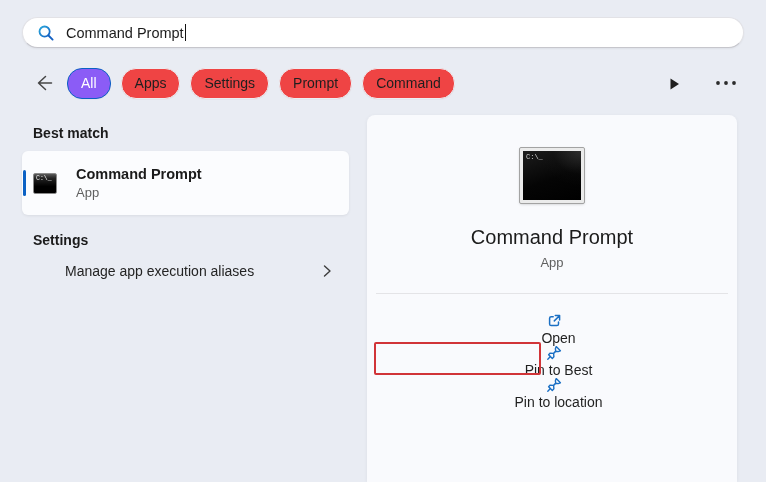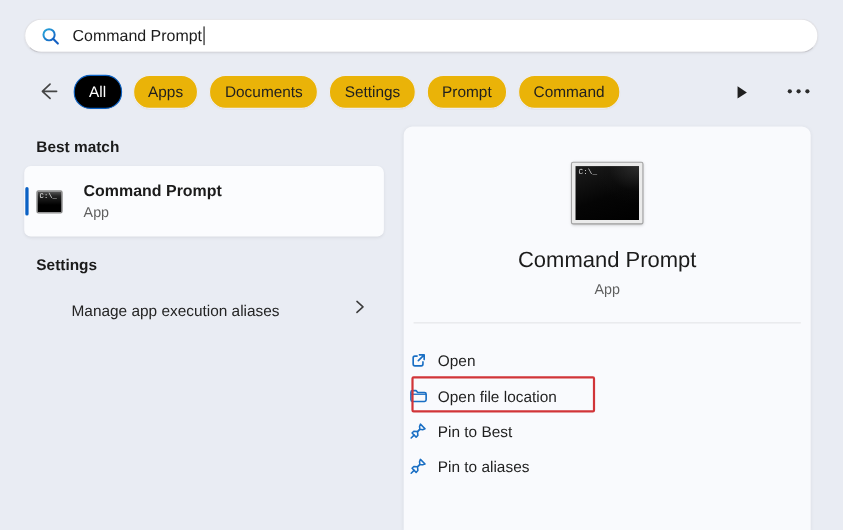--- a/index.html
+++ b/index.html
@@ -17,24 +17,24 @@
     box-sizing:border-box;box-shadow:0 1px 2px rgba(0,0,0,.05);
   }
   .searchbar .sicon{width:18px;height:18px;flex:0 0 auto;display:flex;}
   .searchbar .stext{margin-left:11px;font-size:14.5px;color:#1b1b1b;white-space:pre;}
   .caret{display:inline-block;width:1px;height:17px;background:#111;vertical-align:-3px;margin-left:1px;}
   
   .tabsrow{position:absolute;left:33px;top:68px;height:30px;display:flex;align-items:center;}
   .backbtn{width:22px;height:22px;display:flex;align-items:center;justify-content:center;margin-right:12px;cursor:pointer;}
   .pill{
     height:29px;line-height:29px;padding:0 13px;margin-right:10px;
-    background:#eab308;border:1px solid #ededf1;border-radius:15px;
+    background:#ef4444;border:1px solid #ededf1;border-radius:15px;
     font-size:14px;color:#1f1f1f;cursor:pointer;box-shadow:0 1px 1px rgba(0,0,0,.03);
   }
-  .pill.active{background:#000000;border-color:#0b61c4;color:#ffffff;}
+  .pill.active{background:#8b5cf6;border-color:#0b61c4;color:#ffffff;}
   .playbtn{position:absolute;left:664px;top:74px;width:20px;height:20px;display:flex;align-items:center;justify-content:center;}
   .morebtn{position:absolute;left:712px;top:73px;width:28px;height:20px;display:flex;align-items:center;justify-content:center;}
   
   .secheader{position:absolute;left:33px;font-size:14px;font-weight:700;color:#1b1b1b;}
   .bm-header{top:125px;}
   .settings-header{top:232px;}
   .bestmatch-card{
     position:absolute;left:22px;top:151px;width:327px;height:64px;
     background:#fbfcfe;border-radius:6px;box-shadow:0 1px 3px rgba(0,0,0,.07);
     display:flex;align-items:center;cursor:pointer;
@@ -45,21 +45,21 @@
     background:linear-gradient(180deg,#5a5a5a 0,#242424 22%,#000 65%);
     border:1px solid #8a8a8a;box-sizing:border-box;
     color:#f0f0f0;font-size:6.5px;padding:2px 0 0 2px;overflow:hidden;line-height:1;
     font-family:"Liberation Mono","DejaVu Sans Mono",monospace;
   }
   .bm-text{margin-left:19px;}
   .bm-title{font-size:14.5px;font-weight:700;color:#1b1b1b;}
   .bm-sub{font-size:13px;color:#5f5f5f;margin-top:3px;}
   .settings-row{
     position:absolute;left:22px;top:263px;width:327px;height:37px;
-    display:flex;align-items:center;justify-content:space-between;
+    display:flex;align-items:flex-start;justify-content:space-between;
     padding:0 14px 0 43px;box-sizing:border-box;border-radius:4px;cursor:pointer;
   }
   .settings-row .slabel{font-size:14px;color:#242424;}
   
   .rpanel{
     position:absolute;left:367px;top:115px;width:370px;height:367px;
     background:#f9fafd;border-radius:8px 8px 0 0;box-shadow:0 1px 4px rgba(0,0,0,.06);
   }
   .cmd-big{
     position:absolute;left:153px;top:33px;width:64px;height:55px;box-sizing:border-box;
@@ -68,21 +68,21 @@
       linear-gradient(160deg,#1c1c1c 0%,#050505 55%,#000 100%);
     border:3px solid #ebebeb;outline:1px solid #a3a3a3;border-radius:1px;
     color:#d8d8d8;font-size:7px;line-height:1;padding:3px 0 0 3px;
     font-family:"Liberation Mono","DejaVu Sans Mono",monospace;
     box-shadow:0 1px 3px rgba(0,0,0,.25);
   }
   .rp-title{position:absolute;left:0;top:111px;width:100%;text-align:center;font-size:20px;color:#1b1b1b;}
   .rp-sub{position:absolute;left:0;top:140px;width:100%;text-align:center;font-size:13px;color:#5f5f5f;}
   .divider{position:absolute;left:9px;right:9px;top:178px;height:1px;background:#e4e4e7;}
   .actions{position:absolute;left:0;top:197px;width:100%;}
-  .action-row{height:32px;display:flex;align-items:center;padding-left:4px;cursor:pointer;}
+  .action-row{height:32px;display:flex;align-items:center;padding-left:4px;cursor:pointer;flex-direction:column;}
   .a-icon{width:18px;height:18px;display:flex;align-items:center;justify-content:center;flex:0 0 auto;}
   .a-label{margin-left:9px;font-size:14px;color:#1f1f1f;}
   .highlight-box{
     position:absolute;left:7px;top:227px;width:167px;height:33px;
     border:2px solid #d13438;border-radius:2px;pointer-events:none;box-sizing:border-box;
   }
 </style>
 </head>
 <body>
 
@@ -104,21 +104,20 @@
 </div>
 
 <div class="tabsrow">
   <span class="backbtn">
     <svg width="20" height="20" viewBox="0 0 20 20">
       <path d="M11.5 3.5 L4.5 10 L11.5 16.5 M4.5 10 H17.5" fill="none" stroke="#454545" stroke-width="1.5" stroke-linecap="round" stroke-linejoin="round"></path>
     </svg>
   </span>
   <span class="pill active">All</span>
   <span class="pill">Apps</span>
-  <span class="pill">Documents</span>
   <span class="pill">Settings</span>
   <span class="pill">Prompt</span>
   <span class="pill">Command</span>
 </div>
 <span class="playbtn">
   <svg width="14" height="14" viewBox="0 0 14 14">
       <polygon points="3.5,1.5 12,7 3.5,12.5" fill="#1f1f1f"></polygon>
     </svg>
 </span>
 <span class="morebtn">
@@ -163,46 +162,37 @@
       <span class="a-icon">
         <svg width="18" height="18" viewBox="0 0 18 18">
           <path d="M8.2 4.7 H6.2 Q4.6 4.7 4.6 6.3 V12 Q4.6 13.6 6.2 13.6 H11.9 Q13.5 13.6 13.5 12 V10" fill="none" stroke="#1a6fc4" stroke-width="1.5" stroke-linecap="round"></path>
           <path d="M10.3 3.6 H14.6 V7.9 M14.2 4 L9.3 8.9" fill="none" stroke="#1a6fc4" stroke-width="1.5" stroke-linecap="round" stroke-linejoin="round"></path>
         </svg>
       </span>
       <span class="a-label">Open</span>
     </div>
 
 
-    <div class="action-row">
-      <span class="a-icon">
-        <svg width="18" height="18" viewBox="0 0 18 18">
-          <path d="M2.6 5.6 q0-1.5 1.5-1.5 h3.1 l1.6 1.7 h6.1 q1.5 0 1.5 1.5 v5.2 q0 1.5-1.5 1.5 H4.1 q-1.5 0-1.5-1.5 z" fill="none" stroke="#1a6fc4" stroke-width="1.5" stroke-linejoin="round"></path>
-          <path d="M2.6 7.4 h13.8" fill="none" stroke="#1a6fc4" stroke-width="1.2"></path>
-        </svg>
-      </span>
-      <span class="a-label">Open file location</span>
-    </div>
 
     <div class="action-row">
       <span class="a-icon">
         <svg width="18" height="18" viewBox="0 0 18 18">
           <path d="M11.2 2.6 L15.4 6.8 L13.2 7.6 L10.9 7.3 L8.6 9.6 L8.9 12.8 L7.3 14.4 L3.6 10.7 L5.2 9.1 L8.4 9.4 L10.7 7.1 L10.4 4.8 Z" fill="none" stroke="#1a6fc4" stroke-width="1.4" stroke-linejoin="round"></path>
           <path d="M5.4 12.6 L2.8 15.2" fill="none" stroke="#1a6fc4" stroke-width="1.4" stroke-linecap="round"></path>
         </svg>
       </span>
       <span class="a-label">Pin to Best</span>
     </div>
 
     <div class="action-row">
       <span class="a-icon">
         <svg width="18" height="18" viewBox="0 0 18 18">
           <path d="M11.2 2.6 L15.4 6.8 L13.2 7.6 L10.9 7.3 L8.6 9.6 L8.9 12.8 L7.3 14.4 L3.6 10.7 L5.2 9.1 L8.4 9.4 L10.7 7.1 L10.4 4.8 Z" fill="none" stroke="#1a6fc4" stroke-width="1.4" stroke-linejoin="round"></path>
           <path d="M5.4 12.6 L2.8 15.2" fill="none" stroke="#1a6fc4" stroke-width="1.4" stroke-linecap="round"></path>
         </svg>
       </span>
-      <span class="a-label">Pin to aliases</span>
+      <span class="a-label">Pin to location</span>
     </div>
 
   </div>
 
   <div class="highlight-box"></div>
 </div>
 
 </body></html>

